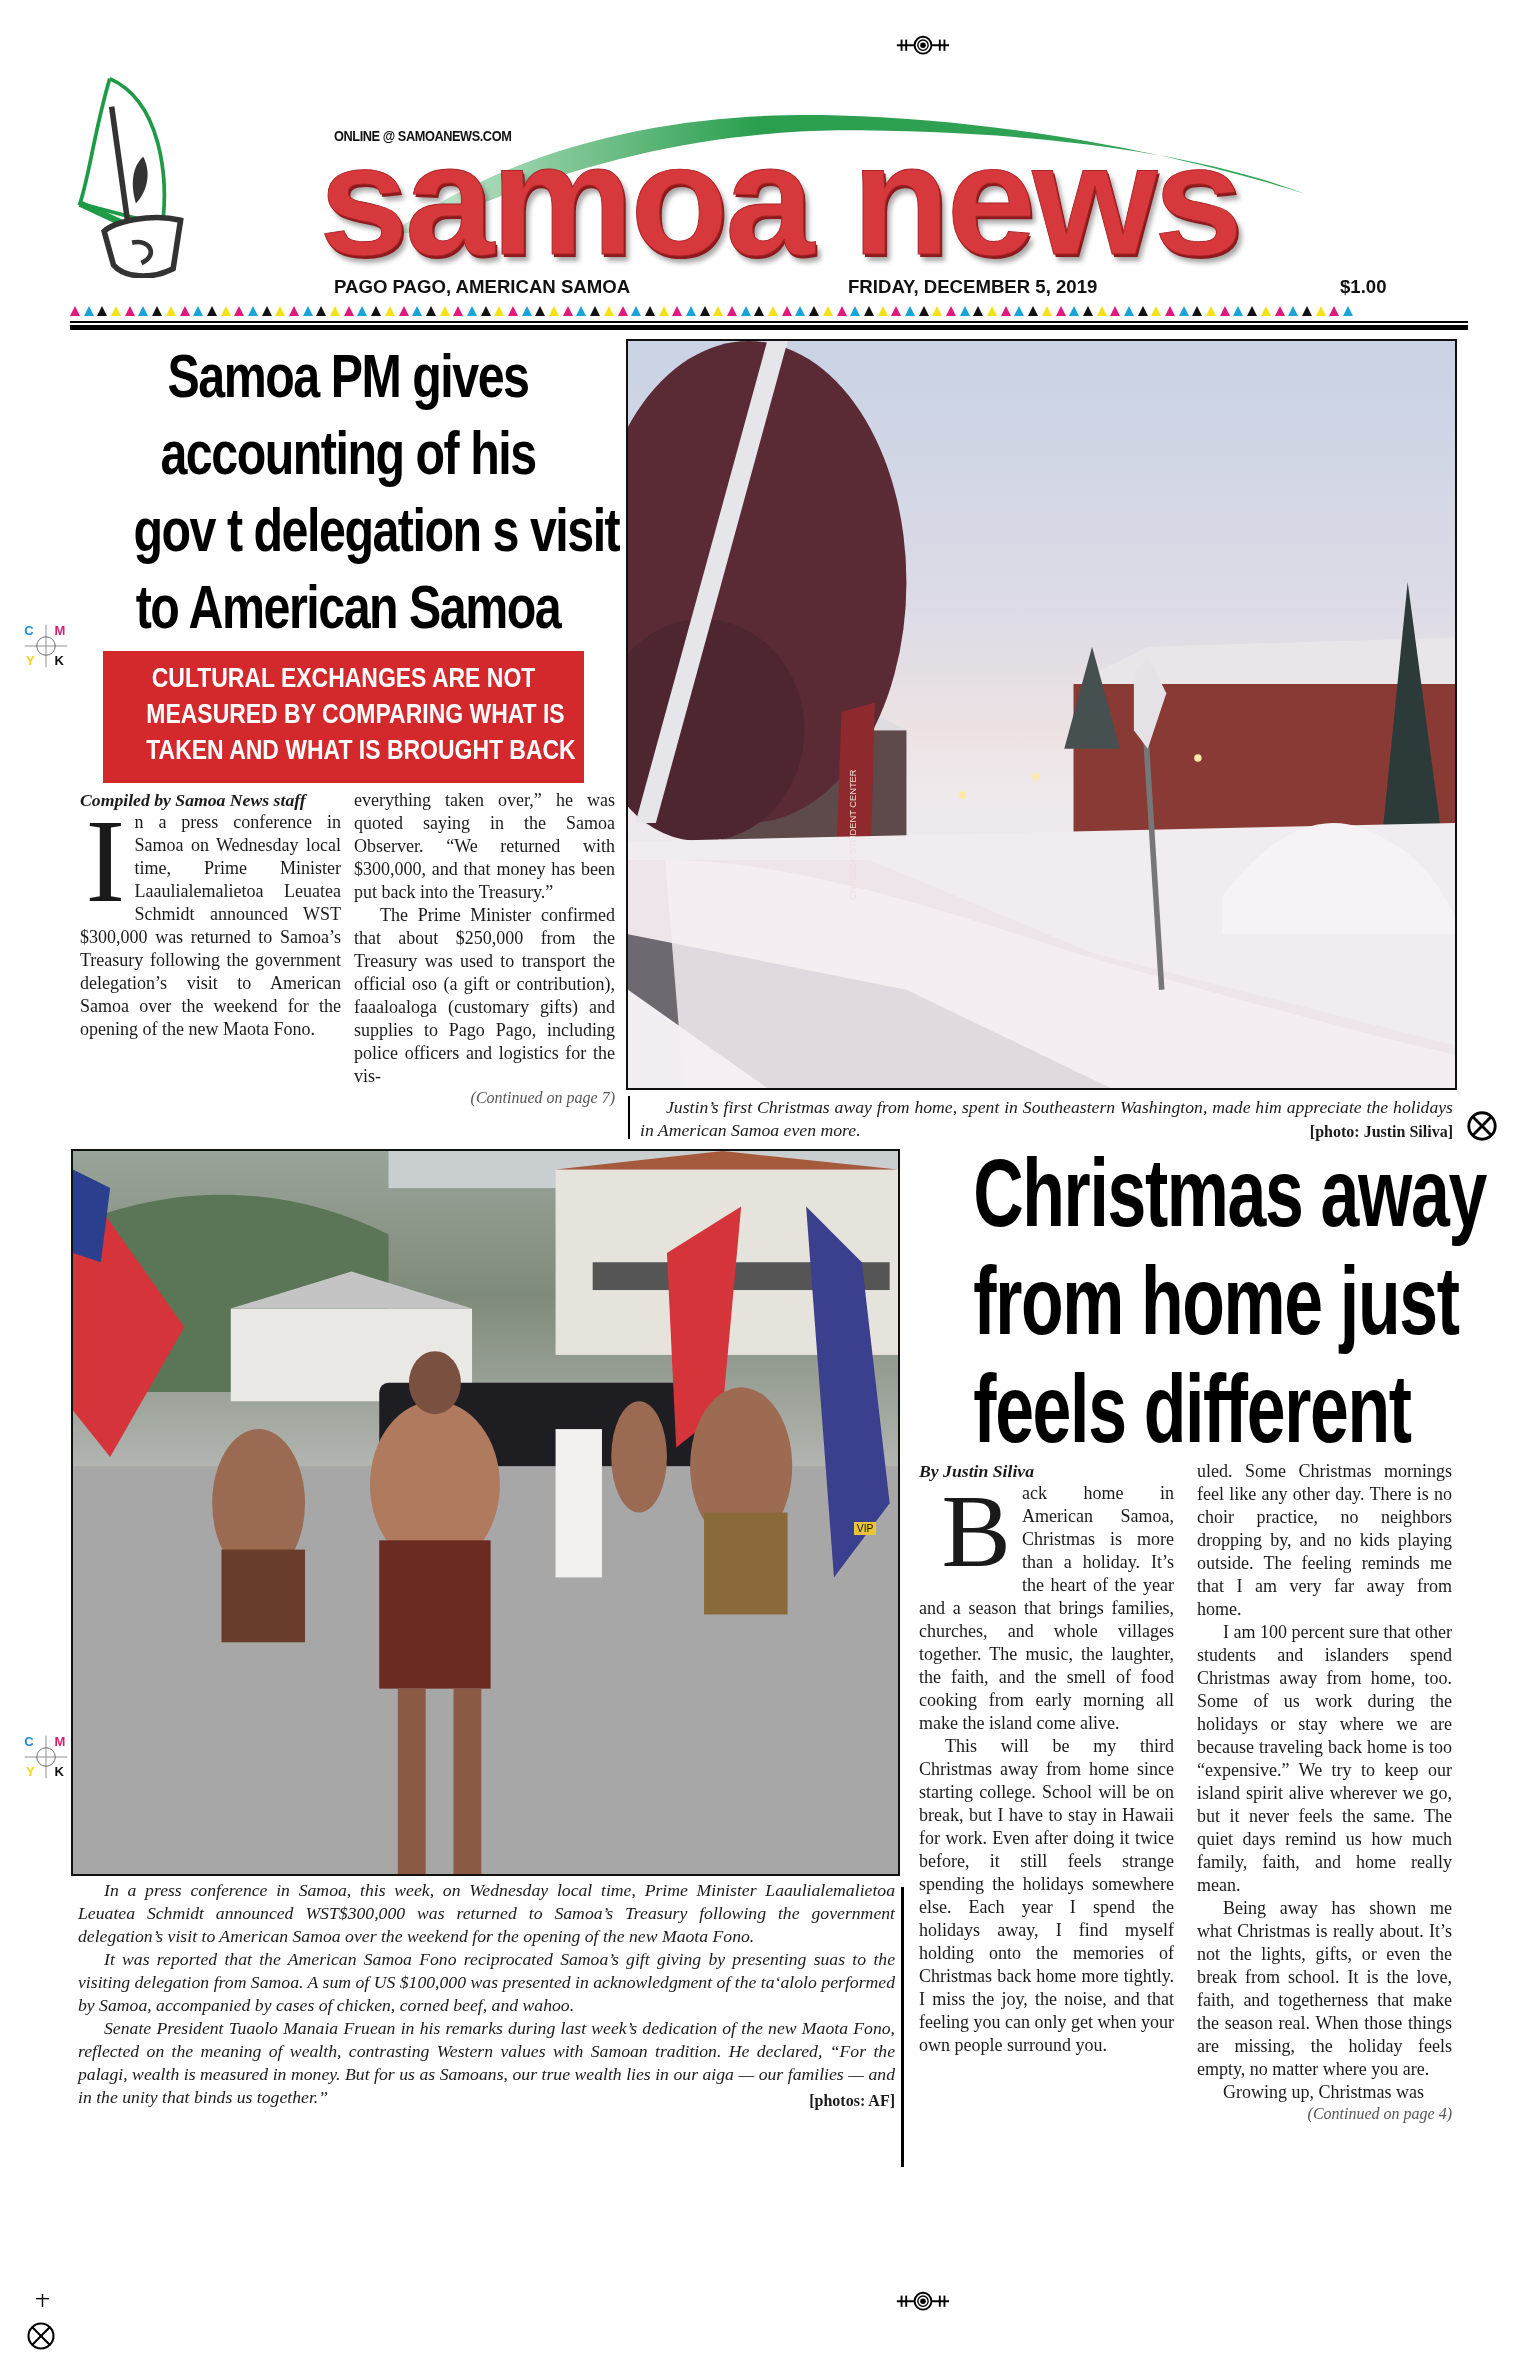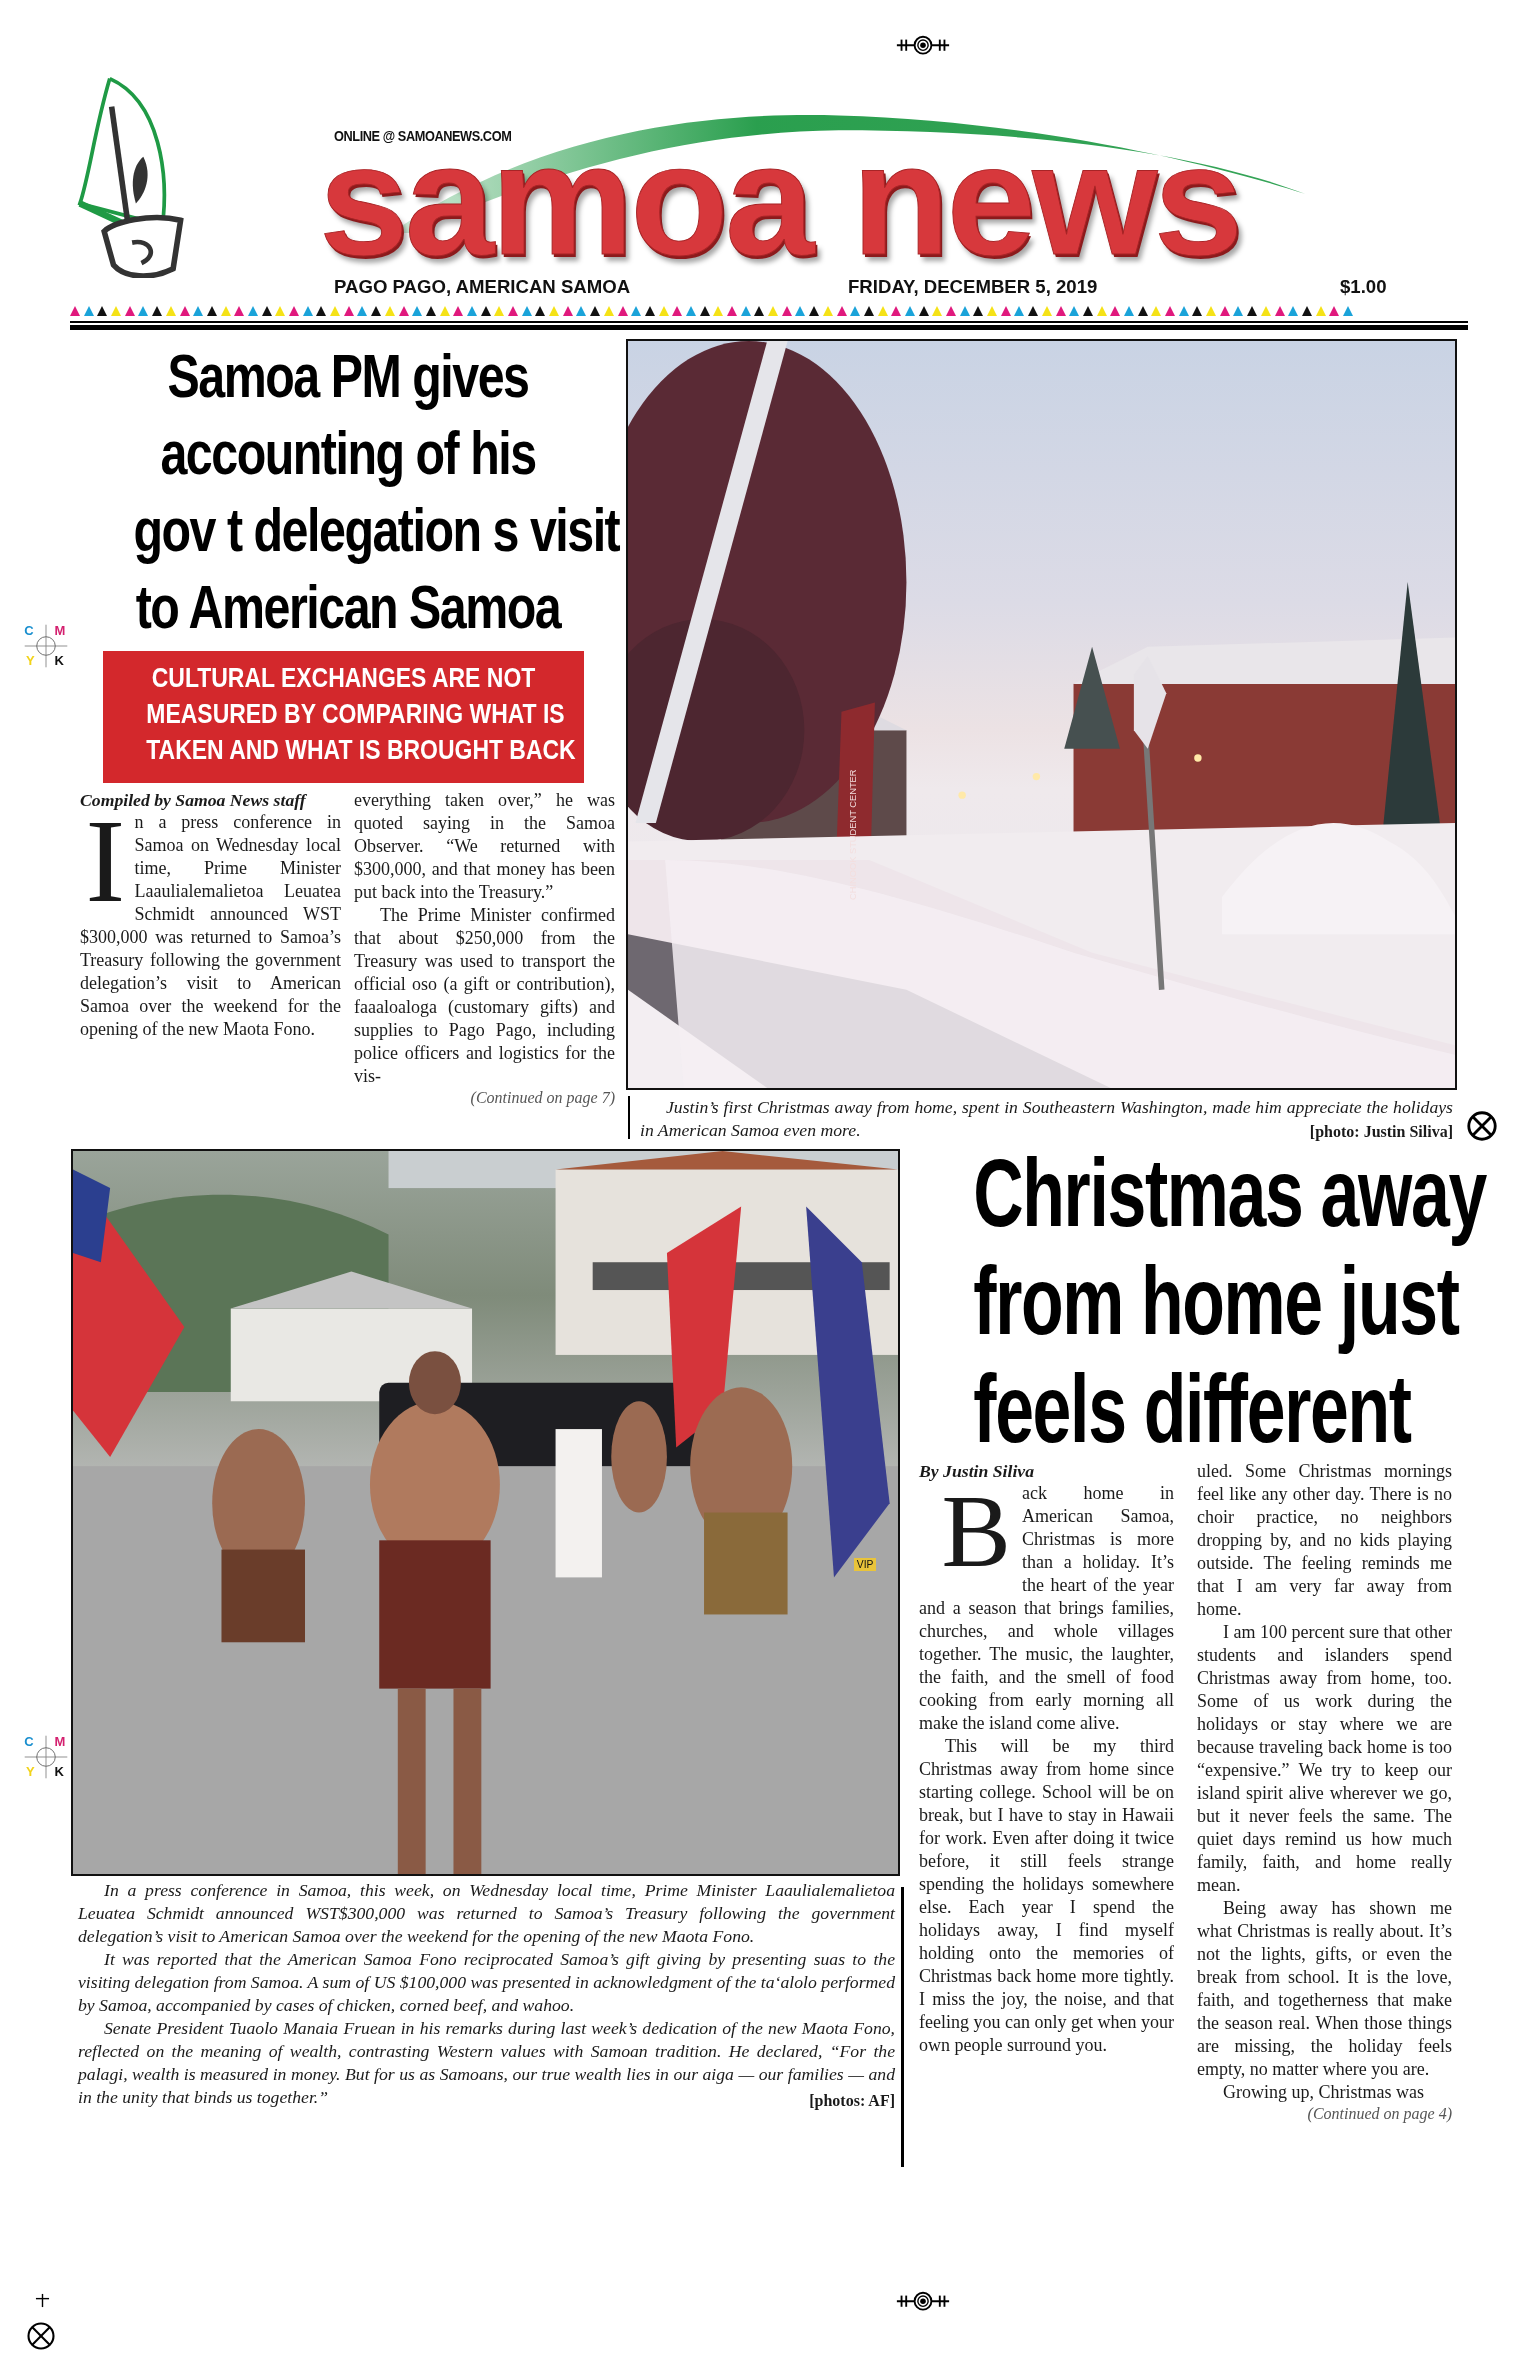--- a/index.html
+++ b/index.html
@@ -364,21 +364,21 @@
       <rect x="330" y="420" width="120" height="160" fill="#6b2a22"></rect>
       <rect x="350" y="580" width="30" height="200" fill="#8a5a45"></rect>
       <rect x="410" y="580" width="30" height="200" fill="#8a5a45"></rect>
       <ellipse cx="200" cy="380" rx="50" ry="80" fill="#9b6a52"></ellipse>
       <rect x="160" y="430" width="90" height="100" fill="#6a3d2a"></rect>
       <ellipse cx="720" cy="340" rx="55" ry="85" fill="#9c6b52"></ellipse>
       <rect x="680" y="390" width="90" height="110" fill="#8a6a3a"></rect>
       <ellipse cx="610" cy="330" rx="30" ry="60" fill="#9b6a52"></ellipse>
       <rect x="520" y="300" width="50" height="160" fill="#f3f1ef"></rect>
     </svg>
-    <span class="abs" style="left:781px;top:371px;background:#e9c43a;font-size:10.3px;padding:0.9px 2.8px;font-family:'Liberation Sans',sans-serif;margin-top:36px;">VIP</span>
+    <span class="abs" style="left:781px;top:371px;background:#e9c43a;font-size:10.3px;padding:0.9px 2.8px;font-family:'Liberation Sans',sans-serif;">VIP</span>
   </div>
   <figcaption class="abs caption" style="left:78px;top:1879px;width:817px;">
     <p>In a press conference in Samoa, this week, on Wednesday local time, Prime Minister Laaulialemalietoa Leuatea Schmidt announced WST$300,000 was returned to Samoa’s Treasury following the government delegation’s visit to American Samoa over the weekend for the opening of the new Maota Fono.</p>
     <p>It was reported that the American Samoa Fono reciprocated Samoa’s gift giving by presenting suas to the visiting delegation from Samoa. A sum of US $100,000 was presented in acknowledgment of the ta‘alolo performed by Samoa, accompanied by cases of chicken, corned beef, and wahoo.</p>
     <p>Senate President Tuaolo Manaia Fruean in his remarks during last week’s dedication of the new Maota Fono, reflected on the meaning of wealth, contrasting Western values with Samoan tradition. He declared, “For the palagi, wealth is measured in money. But for us as Samoans, our true wealth lies in our aiga — our families — and in the unity that binds us together.”</p>
     <span class="credit" style="margin-top:-20.5px;margin-left:18px;">[photos: AF]</span>
   </figcaption>
 </figure>
 
 <div class="abs col-rule" style="left:901px;top:1887px;height:280px;"></div>

